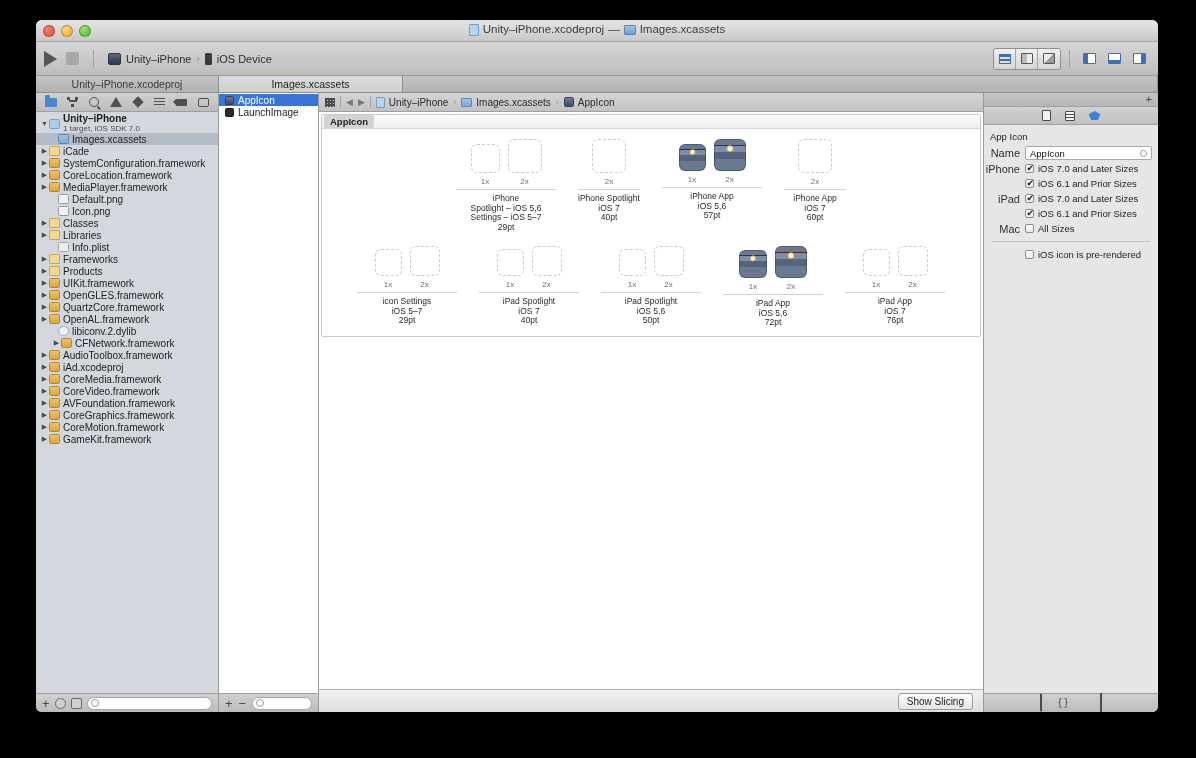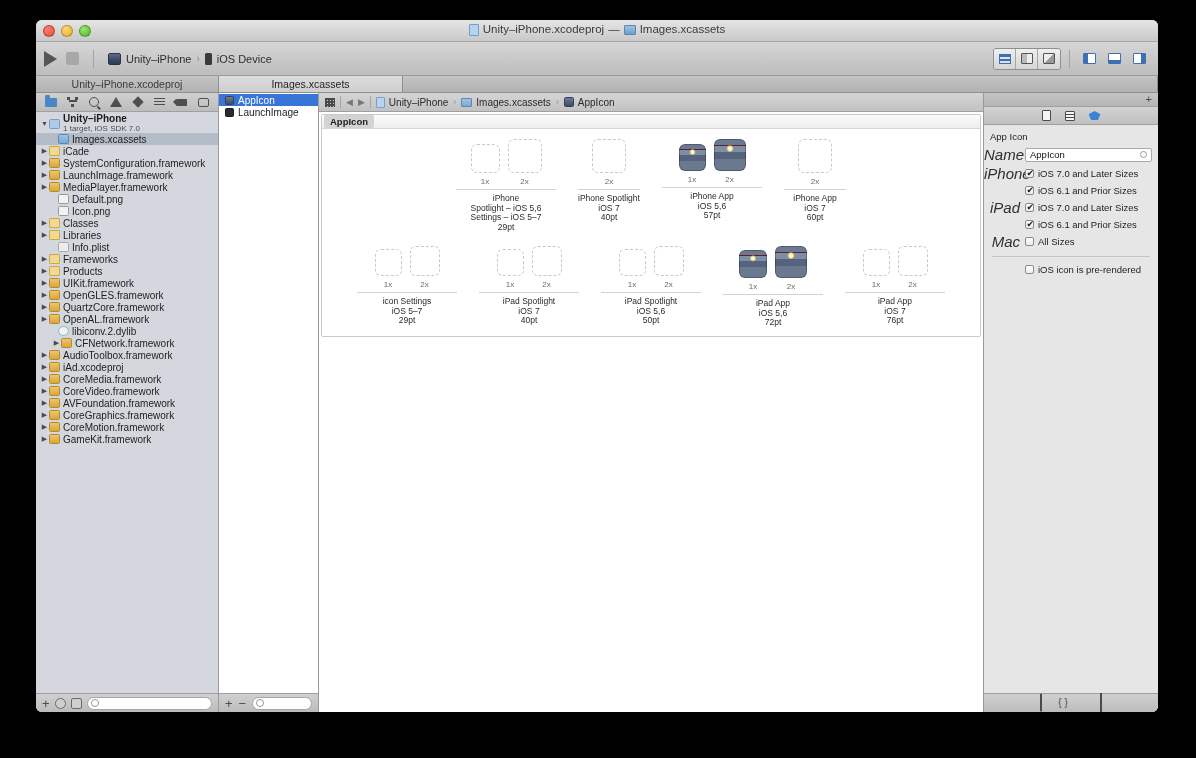--- a/index.html
+++ b/index.html
@@ -316,21 +316,21 @@
   }
   .it { cursor:pointer; display:flex;align-items:center;justify-content:center;}
   .it-file { width:9px;height:11px;border:1px solid #4a4a4a;border-radius:1px;background:#f4f4f4;}
   .it-help { width:10px;height:10px;border:1px solid #4a4a4a;border-radius:1px;
       background:linear-gradient(#4a4a4a 0 1.5px,transparent 1.5px) 1px 2px/6px 3px repeat, #f4f4f4;}
   .it-attr { width:12px;height:9px;background:#3b82d6;
       clip-path: polygon(50% 0%, 100% 35%, 78% 100%, 22% 100%, 0% 35%); }
   .insp-body { flex:1 1 auto; padding-top:4px; font-size:9.5px; color:#1c1c1c; }
   .insp-section-title { font-size:9.5px; color:#222; padding:2px 0 4px 6px; }
   .irow { display:flex; align-items:center; min-height:13px; margin-bottom:2px; }
-  .ilabel { width:41px; text-align:right; padding-right:5px; font-size:15px; color:#2f2f2f;font-style:italic; }
+  .ilabel { width:41px; text-align:right; padding-right:5px; font-size:11px; color:#2f2f2f; }
   .ifield {
     flex:1; margin-right:6px; height:14px; background:#fff;
     border:1px solid #a9a9a9; border-radius:2px;
     display:flex; align-items:center; padding:0 4px;
     font-size:9.5px; color:#111;
   }
   .ifield .clear { margin-left:auto; width:7px;height:7px;border:1px solid #9a9a9a;border-radius:50%;}
   .cbrow { display:flex; align-items:center; gap:4px; }
   .cb {
     width:9px;height:9px;border:1px solid #8a8a8a;border-radius:2px;
@@ -479,21 +479,21 @@
               <span>iCade</span>
             </div>
             <div class="trow" style="padding-left: 4px;">
               <span class="disc closed"></span>
               <span class="ficon fi-fw"></span>
               <span>SystemConfiguration.framework</span>
             </div>
             <div class="trow" style="padding-left: 4px;">
               <span class="disc closed"></span>
               <span class="ficon fi-fw"></span>
-              <span>LaunchImage.framework</span>
+              <span>CoreLocation.framework</span>
             </div>
             <div class="trow" style="padding-left: 4px;">
               <span class="disc closed"></span>
               <span class="ficon fi-fw"></span>
               <span>MediaPlayer.framework</span>
             </div>
             <div class="trow" style="padding-left: 13px;">
               <span class="disc "></span>
               <span class="ficon fi-png"></span>
               <span>Default.png</span>
@@ -816,20 +816,23 @@
                     <div>iPad App</div>
                     <div>iOS 7</div>
                     <div>76pt</div>
                   </div>
                 </div>
               </div>
           </div>
         </div>
       </div>
 
+      <div class="ed-bottom">
+        <button class="slicebtn">Show Slicing</button>
+      </div>
     </div>
 
     <div class="inspector">
       <div class="insp-addbar">
         <span class="plus">+</span>
       </div>
       <div class="insp-tabs">
         <span class="it">
             <span class="it-file"></span>
           </span>

